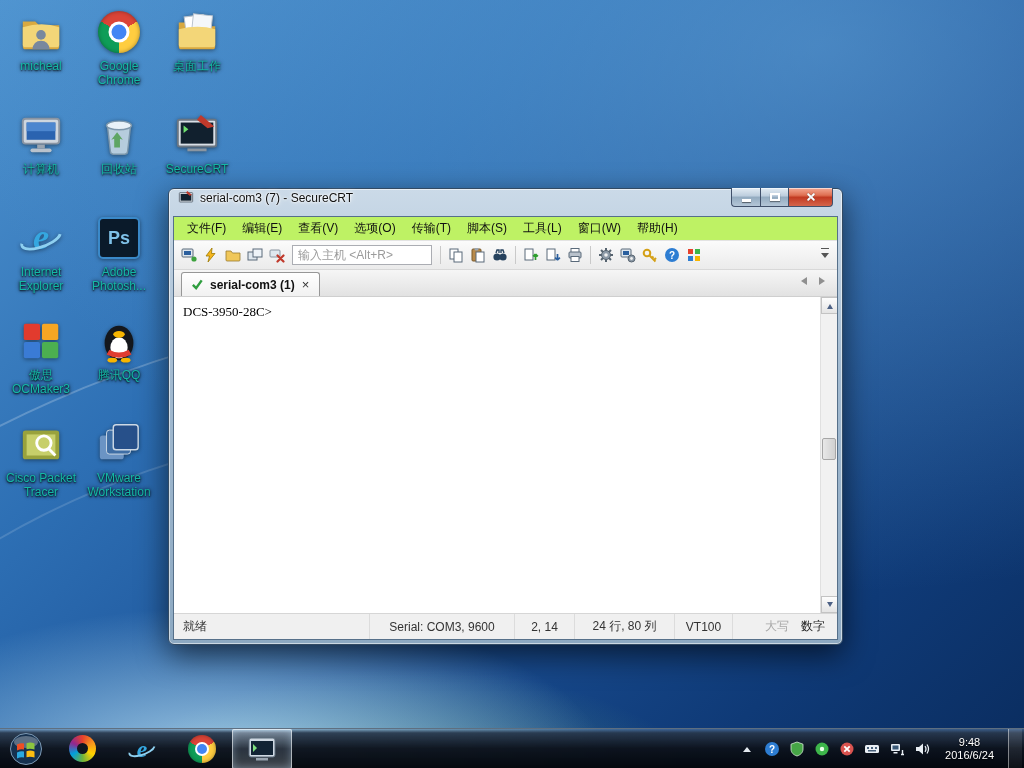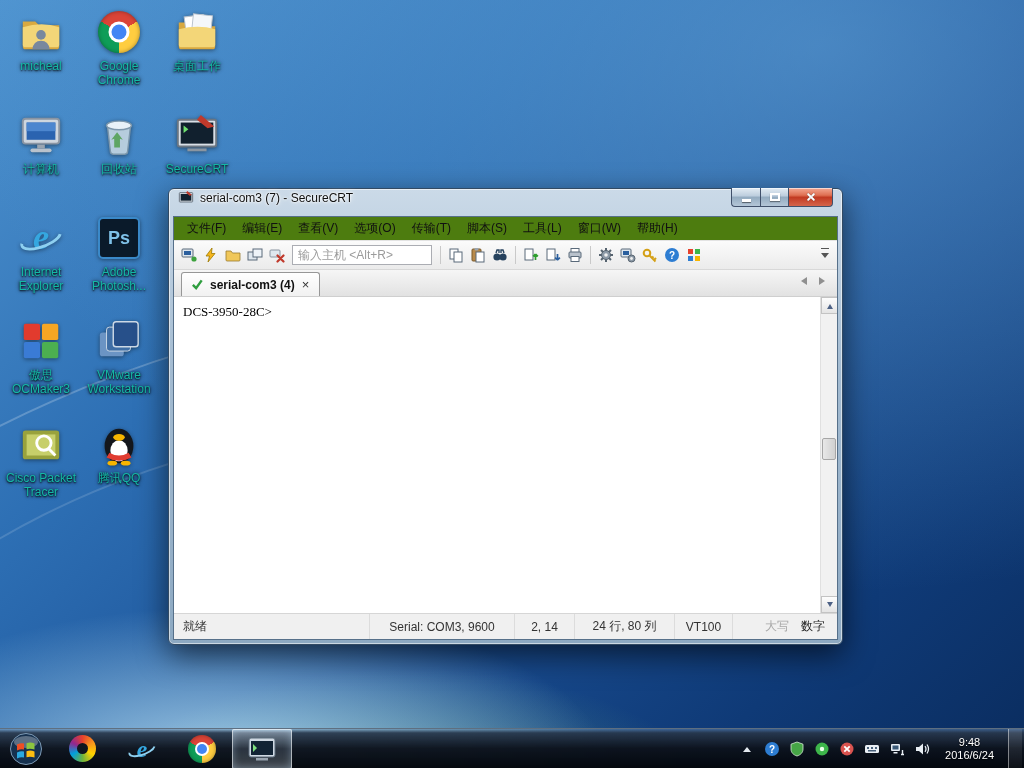--- a/index.html
+++ b/index.html
@@ -41,21 +41,21 @@
   .wc-max{width:28px;background:linear-gradient(#e3ecf4,#bccddd 45%,#93abc0 50%,#b4c6d7);border-right:none}
   .wc-close{width:45px;border-radius:0 0 4px 0;background:linear-gradient(#f4a893,#df7053 40%,#c23a22 52%,#d4654c)}
   .g-min{width:9px;height:3px;background:#fff;box-shadow:0 1px 1px rgba(0,0,0,.5);margin-top:6px}
   .g-max{width:10px;height:8px;border:2px solid #fff;box-shadow:0 1px 1px rgba(0,0,0,.4)}
   .g-close{position:relative;width:12px;height:12px}
   .g-close::before,.g-close::after{content:"";position:absolute;left:5px;top:1px;width:2px;height:10px;background:#fff;border-radius:1px;box-shadow:0 0 1px rgba(0,0,0,.6)}
   .g-close::before{transform:rotate(45deg)}
   .g-close::after{transform:rotate(-45deg)}
 
   .win-body{position:absolute;left:4px;right:4px;top:27px;bottom:4px;background:#f0f0f0;border:1px solid #56708a;display:flex;flex-direction:column;overflow:hidden}
-  .menubar{height:24px;display:flex;align-items:center;font-size:12px;color:#111;background:#4d7c0f;border-bottom:1px solid #e3e3e3;padding-left:5px}
+  .menubar{height:24px;display:flex;align-items:center;font-size:12px;color:#111;background:#bef264;border-bottom:1px solid #e3e3e3;padding-left:5px}
   .menu-item{padding:3px 8px;border-radius:2px;white-space:nowrap}
   .toolbar{height:29px;display:flex;align-items:center;background:linear-gradient(#fbfbfb,#ebebeb);border-bottom:1px solid #d8d8d8;padding:0 4px}
   .tbtn{width:22px;height:22px;display:flex;align-items:center;justify-content:center;border-radius:2px;flex:0 0 auto}
   .tbtn svg{width:16px;height:16px}
   .tsep{width:1px;height:18px;background:#c9c9c9;margin:0 4px;flex:0 0 auto}
   .host-input{width:140px;height:20px;border:1px solid #abadb3;font-size:12px;padding:0 5px;margin:0 4px;background:#fff;font-family:"Liberation Sans",sans-serif}
   .host-input::placeholder{color:#9b9b9b}
   .tb-spacer{flex:1}
   .overflow-btn{width:16px;height:24px;display:flex;flex-direction:column;align-items:center;justify-content:center;gap:2px}
   .ov-bar{width:8px;height:1.5px;background:#555}
@@ -206,40 +206,40 @@
           <span class="icon-ps">
             <span>Ps</span>
           </span>
         </span>
       <span class="lbl">Adobe Photosh...</span>
     </div>
 
     <div class="dicon">
       <span class="img">
         <svg viewBox="0 0 48 48">
-            <rect x="4" y="15" width="25" height="25" rx="3" fill="#6b94c4"></rect>
-            <rect x="11" y="9.5" width="25" height="25" rx="3" fill="#3f6ea5" stroke="#cdd9e6"></rect>
-            <rect x="18" y="4" width="26" height="26" rx="3" fill="#27508a" stroke="#cdd9e6" stroke-width="1.5"></rect>
-          </svg>
-      </span>
-      <span class="lbl">VMware Workstation</span>
-    </div>
-
-    <div class="dicon">
-      <span class="img">
-        <svg viewBox="0 0 48 48">
             <ellipse cx="24" cy="26" rx="15" ry="18" fill="#14171c"></ellipse>
             <ellipse cx="24" cy="31" rx="9" ry="11" fill="#fff"></ellipse>
             <path d="M14 33 q10 6 20 0 l3 5 q-13 7 -26 0 z" fill="#e03c31"></path>
             <ellipse cx="24" cy="17" rx="6" ry="3.5" fill="#f7b500"></ellipse>
             <ellipse cx="17" cy="44" rx="5" ry="2.5" fill="#f7b500"></ellipse>
             <ellipse cx="31" cy="44" rx="5" ry="2.5" fill="#f7b500"></ellipse>
           </svg>
       </span>
       <span class="lbl">腾讯QQ</span>
+    </div>
+
+    <div class="dicon">
+      <span class="img">
+        <svg viewBox="0 0 48 48">
+            <rect x="4" y="15" width="25" height="25" rx="3" fill="#6b94c4"></rect>
+            <rect x="11" y="9.5" width="25" height="25" rx="3" fill="#3f6ea5" stroke="#cdd9e6"></rect>
+            <rect x="18" y="4" width="26" height="26" rx="3" fill="#27508a" stroke="#cdd9e6" stroke-width="1.5"></rect>
+          </svg>
+      </span>
+      <span class="lbl">VMware Workstation</span>
     </div>
 
     <div class="dicon">
       <span class="img">
         <svg viewBox="0 0 48 48">
             <path d="M5 14 h13 l4 4 h21 v21 a3 3 0 0 1 -3 3 H8 a3 3 0 0 1 -3 -3 z" fill="#d9a940"></path>
             <rect x="12" y="7" width="20" height="24" fill="#fff" stroke="#b9c2cc" transform="rotate(-7 22 19)"></rect>
             <rect x="19" y="6" width="20" height="24" fill="#f4f7fa" stroke="#b9c2cc" transform="rotate(6 29 18)"></rect>
             <path d="M5 21 q20 -5 38 0 v16 a3 3 0 0 1 -3 3 H8 a3 3 0 0 1 -3 -3 z" fill="#f3d678"></path>
           </svg>
@@ -419,21 +419,21 @@
         </span>
       </div>
 
       <div class="tabbar">
         <div class="tab">
           <span class="check">
             <svg viewBox="0 0 14 14">
                 <path d="M2 7.5 l3.5 3.5 6 -8.5" stroke="#2f9e3f" stroke-width="2.6" fill="none"></path>
               </svg>
           </span>
-          <span>serial-com3 (4)</span>
+          <span>serial-com3 (1)</span>
           <span class="tab-close">×</span>
         </div>
         <div class="tab-navs">
           <span class="tri-left"></span>
           <span class="tri-right"></span>
         </div>
       </div>
 
       <div class="term-wrap">
         <div class="term-text">DCS-3950-28C&gt;</div>

